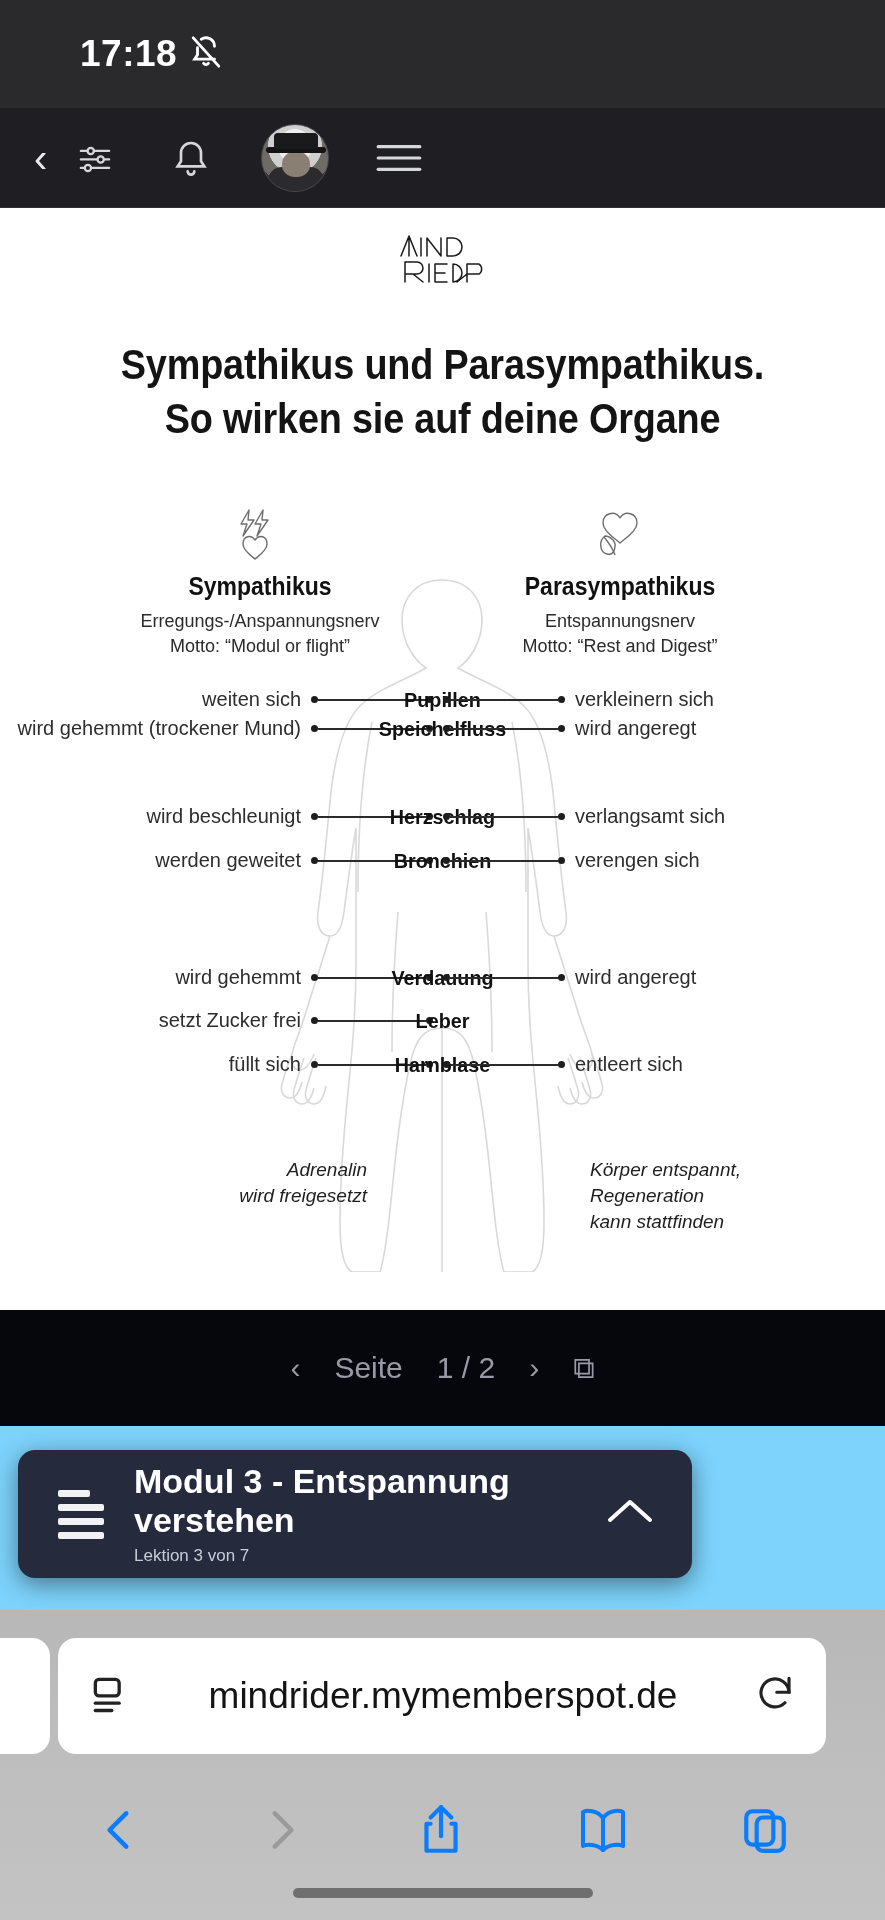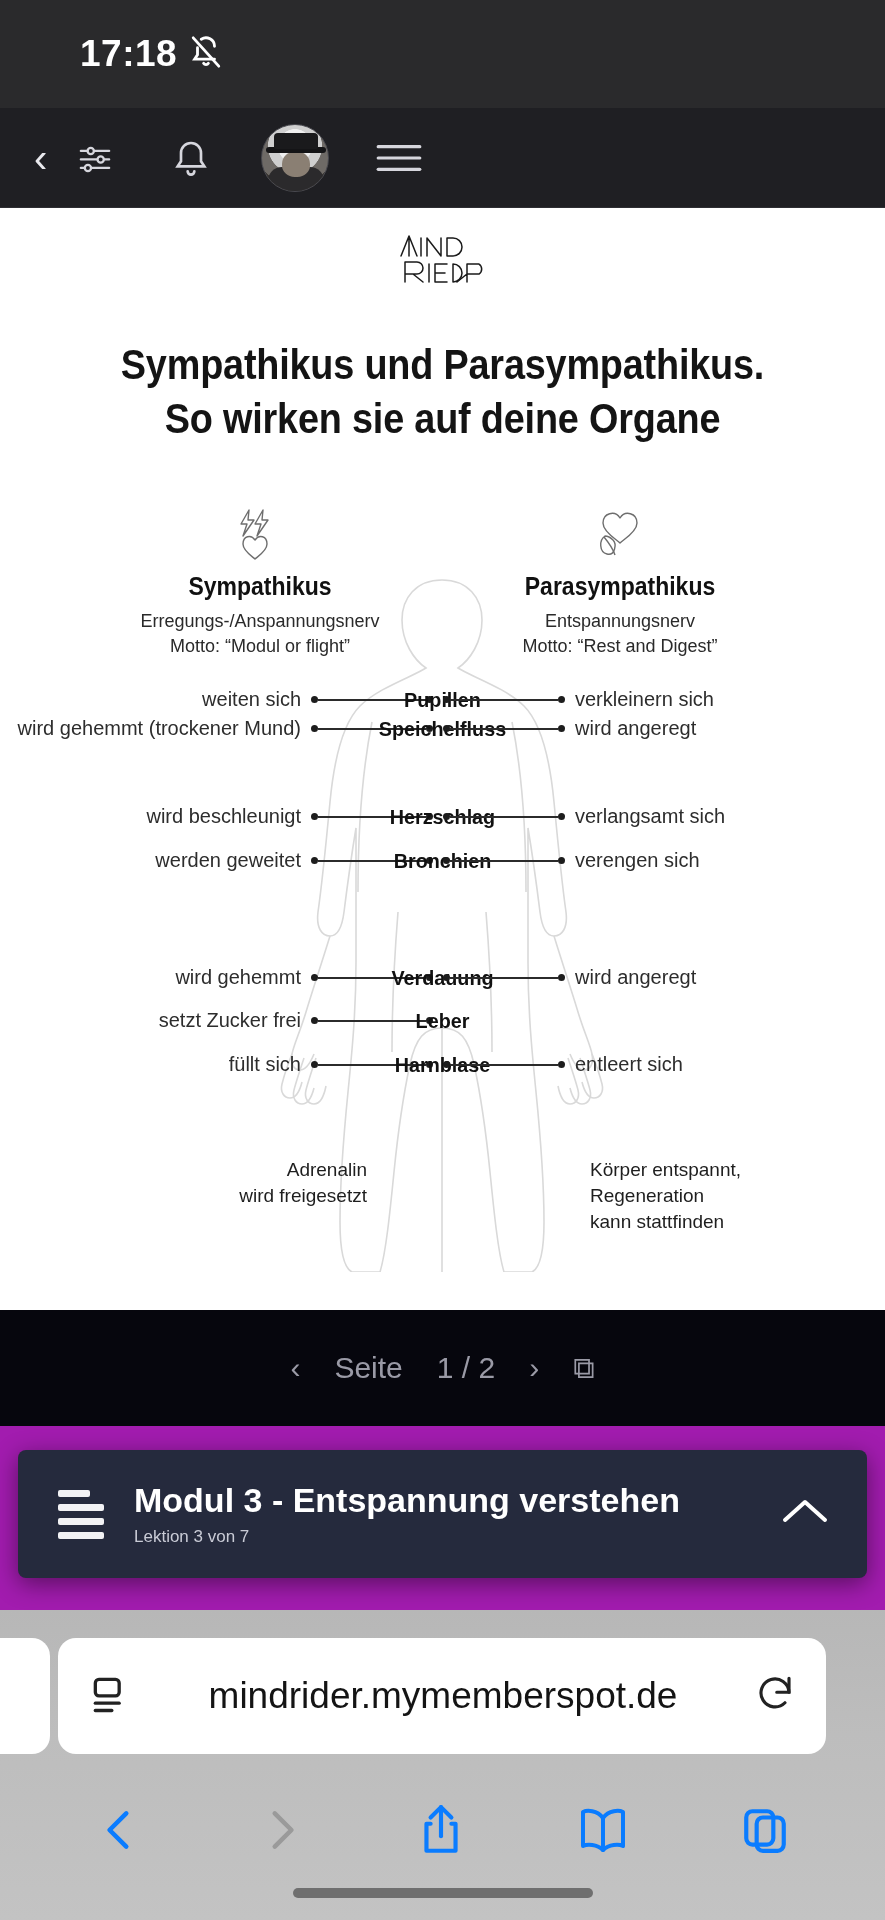--- a/index.html
+++ b/index.html
@@ -2,21 +2,21 @@
 <html lang="de"><head>
 <meta charset="utf-8">
 <style>
   * { box-sizing: border-box; margin: 0; padding: 0; }
   html, body {
     width: 885px; height: 1920px;
     font-family: "Liberation Sans", sans-serif;
     background: #000;
     overflow: hidden;
   }
-  .phone { position: relative; width: 885px; height: 1920px; background: #a21caf; }
+  .phone { position: relative; width: 885px; height: 1920px; background: #7dd3fc; }
 
   
   .statusbar {
     position: absolute; top: 0; left: 0; width: 885px; height: 108px;
     background: #2a2a2c; color: #fff;
     display: flex; align-items: center; justify-content: space-between;
     padding: 0 58px 0 80px;
   }
   .sb-left { display: flex; align-items: center; gap: 12px; }
   .sb-time { font-size: 37px; font-weight: 600; letter-spacing: .5px; }
@@ -96,38 +96,38 @@
   .organ {
     position: absolute; left: 0; width: 885px; text-align: center;
     font-family: "Liberation Sans Narrow", "Liberation Sans", sans-serif;
     font-size: 21px; font-weight: 700; color: #111; transform: scaleX(0.94);
   }
   .connector { display: flex; align-items: center; }
   .dot { width: 7px; height: 7px; border-radius: 50%; background: #1d1d1d; flex: none; }
   .line { height: 2px; background: #2b2b2b; }
 
   .note {
-    position: absolute; font-size: 19px; color: #1e1e1e;
+    position: absolute; font-size: 19px; font-style: italic; color: #1e1e1e;
     line-height: 1.38; white-space: pre-line;
   }
   .note.l { right: 518px; text-align: right; }
   .note.r { left: 590px; text-align: left; }
 
   
   .pagination {
     position: absolute; top: 1310px; left: 0; width: 885px; height: 116px;
     background: #06060d; color: #9a9aa6;
     display: flex; align-items: center; justify-content: center; gap: 34px;
     font-size: 30px;
   }
 
   
   .lessonbar {
-    position: absolute; left: 18px; top: 1450px; width: 849px; height: 128px;
-    background: #252a3d; border-radius: 8px;
+    position: absolute; left: 18px; top: 1450px; width: 674px; height: 128px;
+    background: #252a3d; border-radius: 17px;
     display: flex; align-items: center; padding: 0 34px 0 40px; gap: 30px;
     box-shadow: 0 6px 24px rgba(0,0,0,.45);
   }
   .lb-lines { display: flex; flex-direction: column; gap: 7px; width: 46px; }
   .lb-lines span { display:block; height: 7px; background: #f2f2f5; border-radius: 2px; }
   .lb-lines span:nth-child(1){ width: 32px; }
   .lb-lines span:nth-child(2){ width: 46px; }
   .lb-lines span:nth-child(3){ width: 46px; }
   .lb-lines span:nth-child(4){ width: 46px; }
   .lb-text { flex: 1; }

